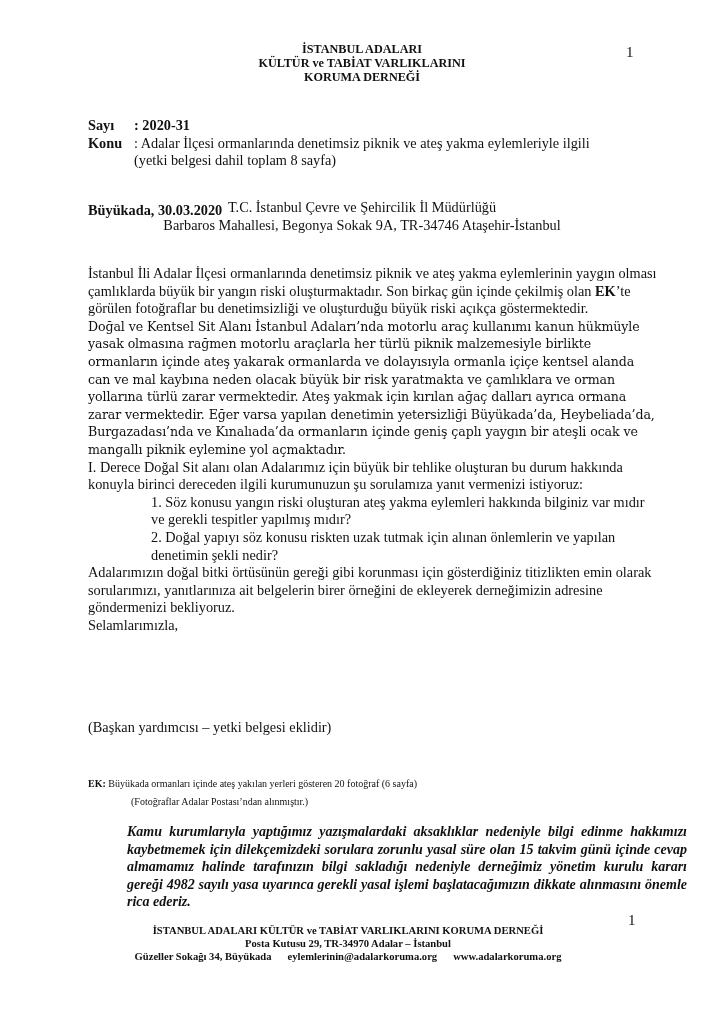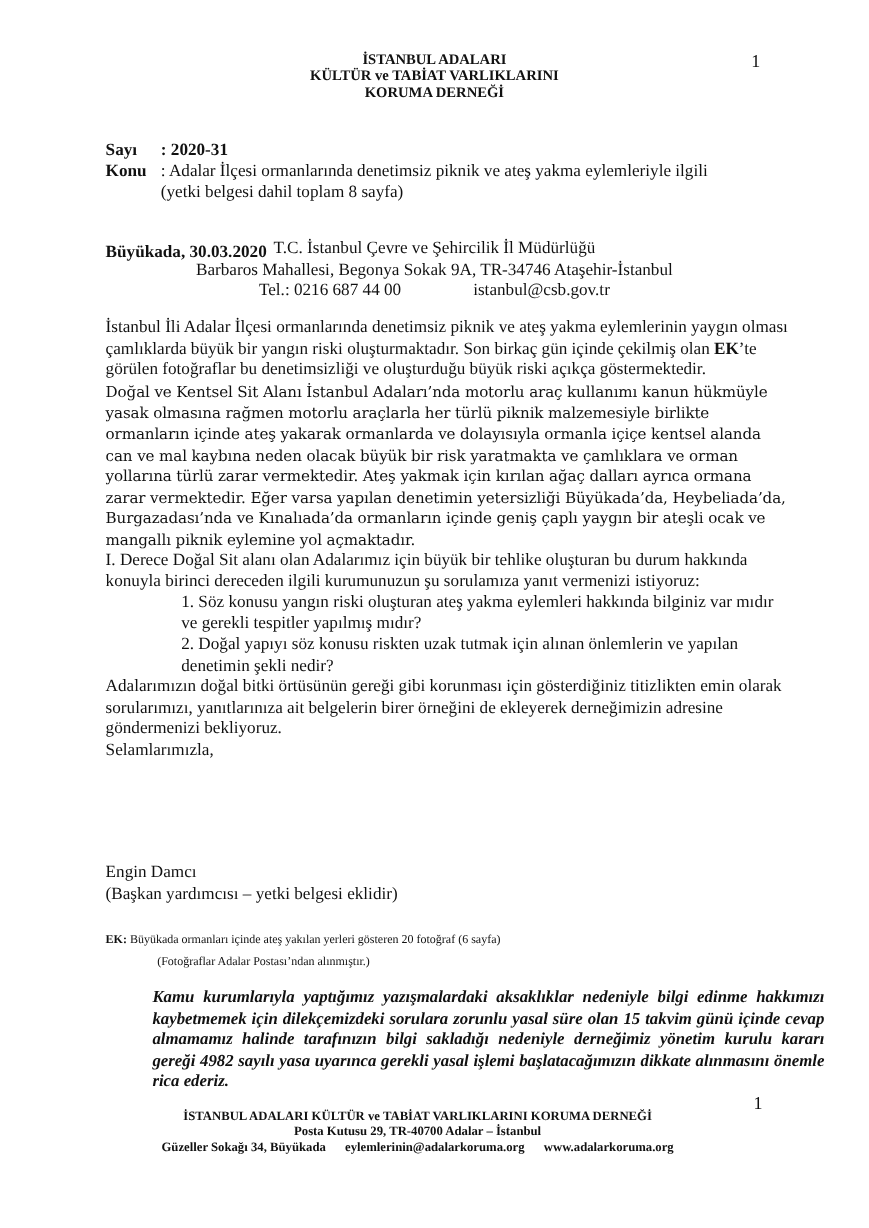--- a/index.html
+++ b/index.html
@@ -48,48 +48,44 @@
   <div>
     <span class="lbl">Konu</span><span>: Adalar İlçesi ormanlarında denetimsiz piknik ve ateş yakma eylemleriyle ilgili</span>
   </div>
   <div class="indent">(yetki belgesi dahil toplam 8 sayfa)</div>
   <div class="b">Büyükada, 30.03.2020</div>
 </div>
 
 <div class="abs recipient">
   <div>T.C. İstanbul Çevre ve Şehircilik İl Müdürlüğü</div>
   <div>Barbaros Mahallesi, Begonya Sokak 9A, TR-34746 Ataşehir-İstanbul</div>
-  <div class="contact">
-    <span class="tel">Tel.: 0216 687 44 00</span><span>istanbul@csb.gov.tr</span>
-  </div>
 </div>
 
 <div class="abs body">
   <p><span>İstanbul İli Adalar İlçesi ormanlarında denetimsiz piknik ve ateş yakma eylemlerinin yaygın olması çamlıklarda büyük bir yangın riski oluşturmaktadır. Son birkaç gün içinde çekilmiş olan </span><b>EK</b><span>’te görülen fotoğraflar bu denetimsizliği ve oluşturduğu büyük riski açıkça göstermektedir.</span></p>
   <p class="cambria">Doğal ve Kentsel Sit Alanı İstanbul Adaları’nda motorlu araç kullanımı kanun hükmüyle yasak olmasına rağmen motorlu araçlarla her türlü piknik malzemesiyle birlikte ormanların içinde ateş yakarak ormanlarda ve dolayısıyla ormanla içiçe kentsel alanda can ve mal kaybına neden olacak büyük bir risk yaratmakta ve çamlıklara ve orman yollarına türlü zarar vermektedir. Ateş yakmak için kırılan ağaç dalları ayrıca ormana zarar vermektedir. Eğer varsa yapılan denetimin yetersizliği Büyükada’da, Heybeliada’da, Burgazadası’nda ve Kınalıada’da ormanların içinde geniş çaplı yaygın bir ateşli ocak ve mangallı piknik eylemine yol açmaktadır.</p>
   <p>I. Derece Doğal Sit alanı olan Adalarımız için büyük bir tehlike oluşturan bu durum hakkında konuyla birinci dereceden ilgili kurumunuzun şu sorulamıza yanıt vermenizi istiyoruz:</p>
   <p class="q">1. Söz konusu yangın riski oluşturan ateş yakma eylemleri hakkında bilginiz var mıdır ve gerekli tespitler yapılmış mıdır?</p>
   <p class="q">2. Doğal yapıyı söz konusu riskten uzak tutmak için alınan önlemlerin ve yapılan denetimin şekli nedir?</p>
   <p>Adalarımızın doğal bitki örtüsünün gereği gibi korunması için gösterdiğiniz titizlikten emin olarak sorularımızı, yanıtlarınıza ait belgelerin birer örneğini de ekleyerek derneğimizin adresine göndermenizi bekliyoruz.</p>
   <p>Selamlarımızla,</p>
 </div>
 
 <div class="abs sig">
-  <div>Engin Damcı</div>
   <div>(Başkan yardımcısı – yetki belgesi eklidir)</div>
 </div>
 
 <div class="abs ek">
   <div><span class="b">EK:</span><span> Büyükada ormanları içinde ateş yakılan yerleri gösteren 20 fotoğraf (6 sayfa)</span></div>
   <div class="sub">(Fotoğraflar Adalar Postası’ndan alınmıştır.)</div>
 </div>
 
 <div class="abs warning">Kamu kurumlarıyla yaptığımız yazışmalardaki aksaklıklar nedeniyle bilgi edinme hakkımızı kaybetmemek için dilekçemizdeki sorulara zorunlu yasal süre olan 15 takvim günü içinde cevap almamamız halinde tarafınızın bilgi sakladığı nedeniyle derneğimiz yönetim kurulu kararı gereği 4982 sayılı yasa uyarınca gerekli yasal işlemi başlatacağımızın dikkate alınmasını önemle rica ederiz.</div>
 
 <div class="abs pagenum-bot">1</div>
 
 <div class="abs footer">
   <div>İSTANBUL ADALARI KÜLTÜR ve TABİAT VARLIKLARINI KORUMA DERNEĞİ</div>
-  <div>Posta Kutusu 29, TR-40700 Adalar – İstanbul</div>
+  <div>Posta Kutusu 29, TR-34970 Adalar – İstanbul</div>
   <div class="c">
     <span>Güzeller Sokağı 34, Büyükada</span><span>eylemlerinin@adalarkoruma.org</span><span>www.adalarkoruma.org</span>
   </div>
 </div>
 
 </body></html>

